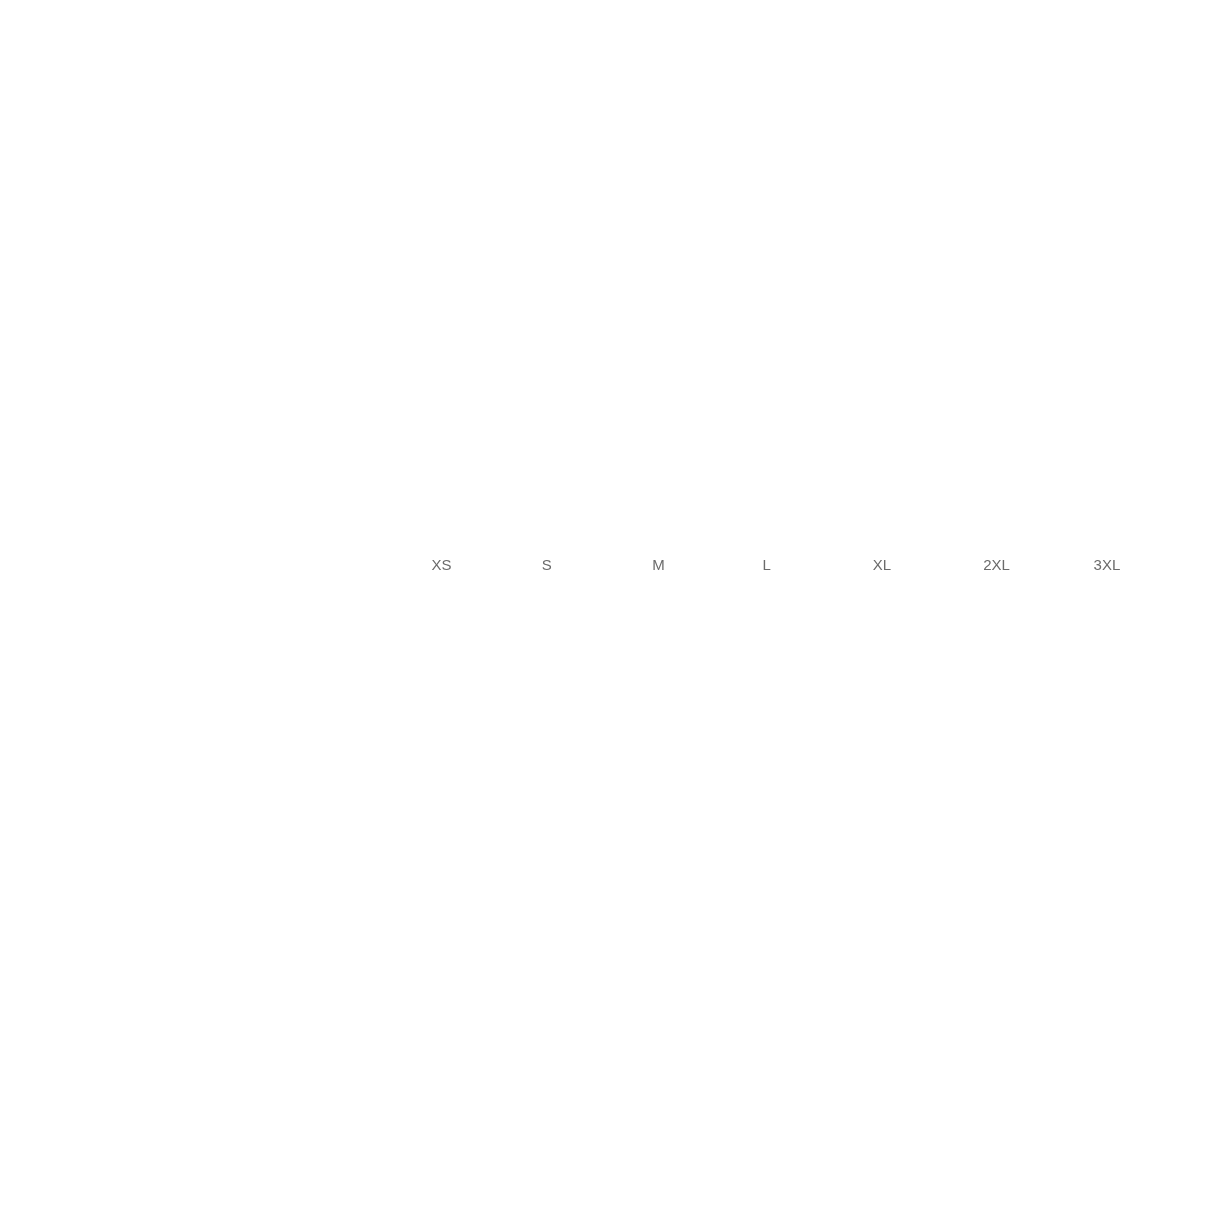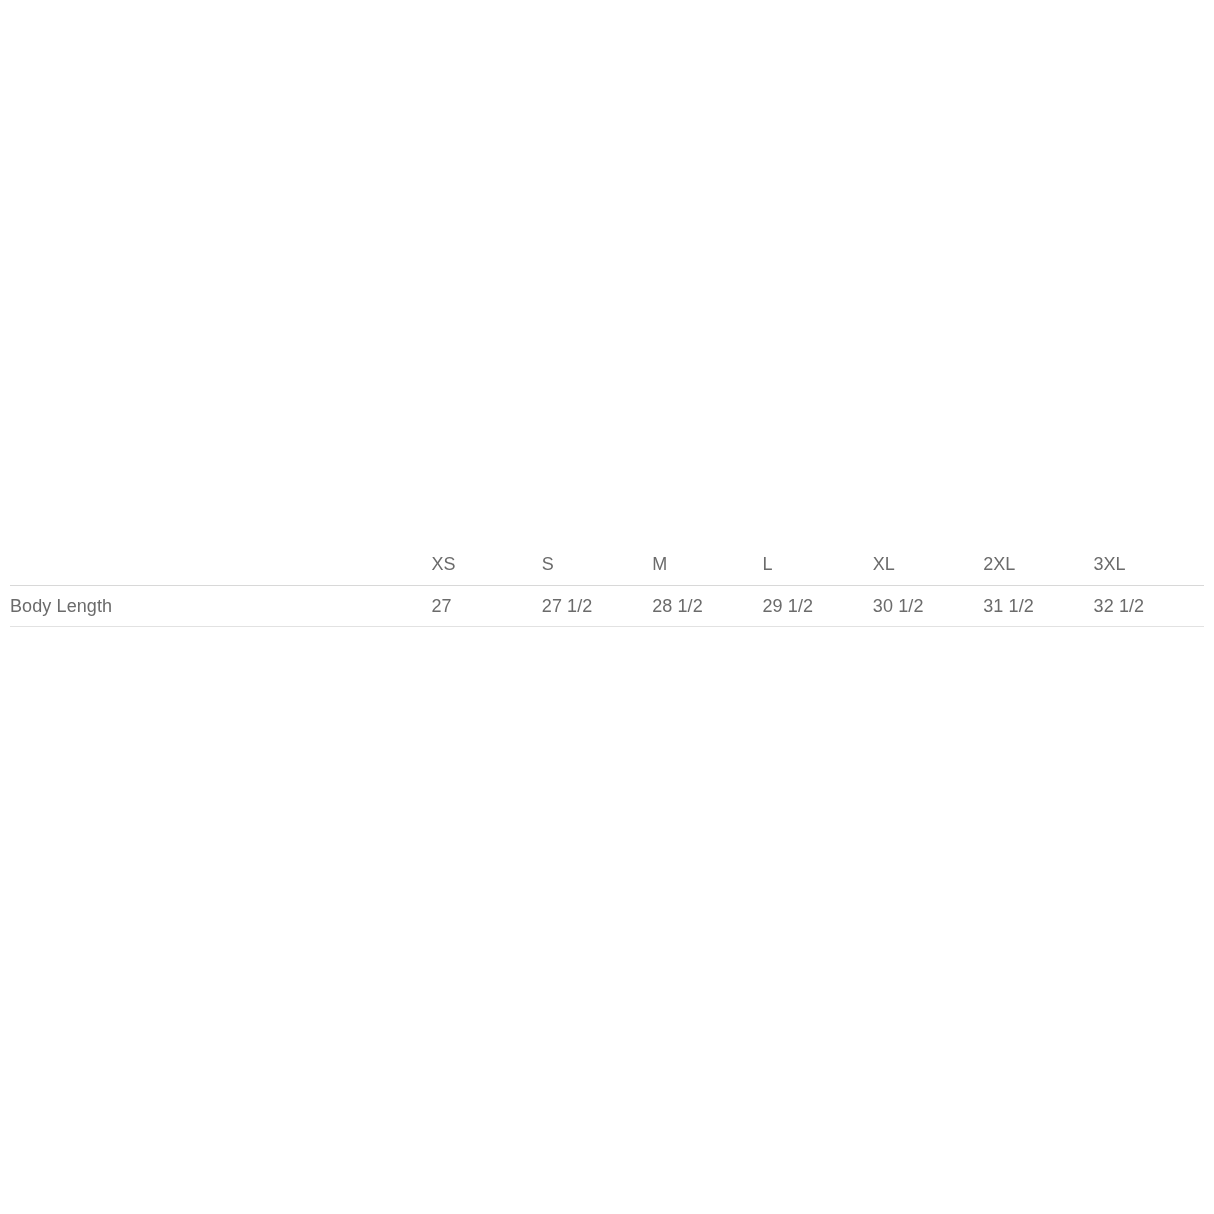--- a/index.html
+++ b/index.html
@@ -25,21 +25,21 @@
 
   table.size-table {
     width: 100%;
     border-collapse: collapse;
     table-layout: fixed;
   }
 
   table.size-table th,
   table.size-table td {
     text-align: left;
-    font-size: 18px;
+    font-size: 15px;
     font-weight: normal;
     color: #6b6b6b;
     padding: 0;
     vertical-align: middle;
   }
 
   
   thead th {
     font-weight: bold;
     font-size: 20px;
@@ -90,25 +90,15 @@
         <th>XS</th>
         <th>S</th>
         <th>M</th>
         <th>L</th>
         <th>XL</th>
         <th>2XL</th>
         <th>3XL</th>
       </tr>
     </thead>
     <tbody>
-      <tr>
-        <td class="row-label">Body Length</td>
-        <td>27</td>
-        <td>27 1/2</td>
-        <td>28 1/2</td>
-        <td>29 1/2</td>
-        <td>30 1/2</td>
-        <td>31 1/2</td>
-        <td>32 1/2</td>
-      </tr>
     </tbody>
   </table>
 </div>
 
 </body></html>

